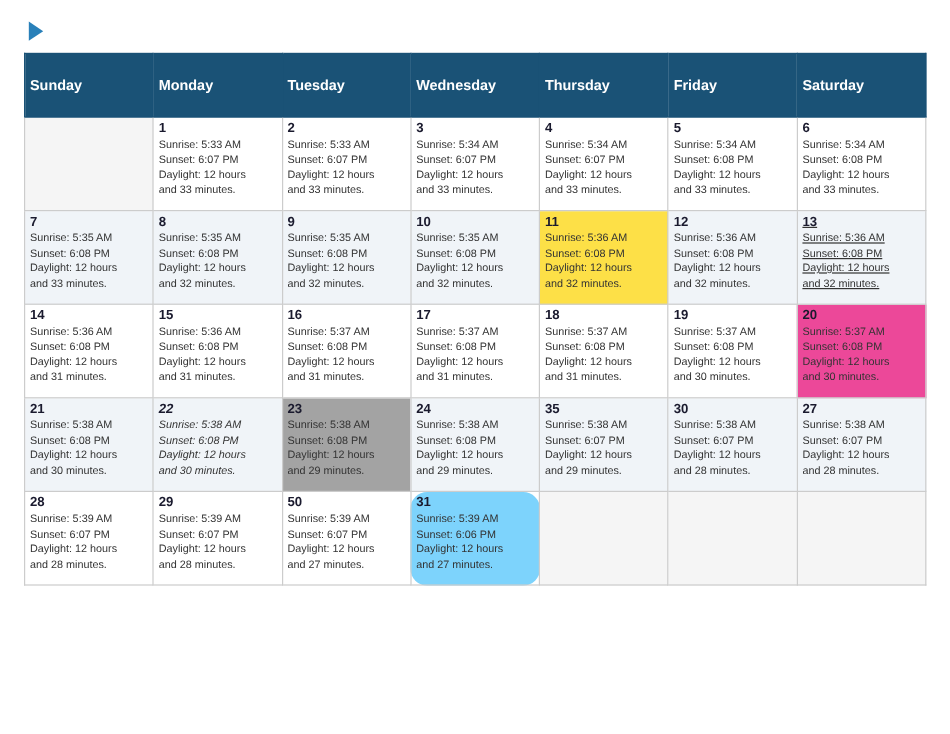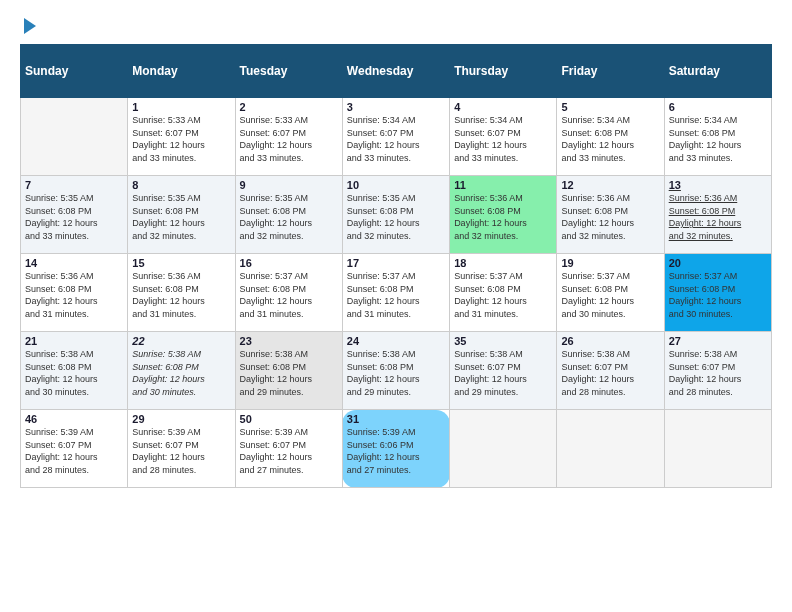--- a/index.html
+++ b/index.html
@@ -173,21 +173,21 @@
 Daylight: 12 hours
 and 32 minutes.</span></td>
           <td style="background: rgb(240, 244, 248);"><span class="day-number">9</span><span class="day-info" style="white-space: pre-line;">Sunrise: 5:35 AM
 Sunset: 6:08 PM
 Daylight: 12 hours
 and 32 minutes.</span></td>
           <td style="background: rgb(240, 244, 248);"><span class="day-number">10</span><span class="day-info" style="white-space: pre-line;">Sunrise: 5:35 AM
 Sunset: 6:08 PM
 Daylight: 12 hours
 and 32 minutes.</span></td>
-          <td style="background: #86efac;"><span class="day-number">11</span><span class="day-info" style="white-space: pre-line;">Sunrise: 5:36 AM
+          <td style="background: #fde047;"><span class="day-number">11</span><span class="day-info" style="white-space: pre-line;">Sunrise: 5:36 AM
 Sunset: 6:08 PM
 Daylight: 12 hours
 and 32 minutes.</span></td>
           <td style="background: rgb(240, 244, 248);"><span class="day-number">12</span><span class="day-info" style="white-space: pre-line;">Sunrise: 5:36 AM
 Sunset: 6:08 PM
 Daylight: 12 hours
 and 32 minutes.</span></td>
           <td style="background: rgb(240, 244, 248); text-decoration: underline;"><span class="day-number">13</span><span class="day-info" style="white-space: pre-line;">Sunrise: 5:36 AM
 Sunset: 6:08 PM
 Daylight: 12 hours
@@ -211,57 +211,57 @@
 Daylight: 12 hours
 and 31 minutes.</span></td>
           <td style="background: rgb(255, 255, 255);"><span class="day-number">18</span><span class="day-info" style="white-space: pre-line;">Sunrise: 5:37 AM
 Sunset: 6:08 PM
 Daylight: 12 hours
 and 31 minutes.</span></td>
           <td style="background: rgb(255, 255, 255);"><span class="day-number">19</span><span class="day-info" style="white-space: pre-line;">Sunrise: 5:37 AM
 Sunset: 6:08 PM
 Daylight: 12 hours
 and 30 minutes.</span></td>
-          <td style="background: #0ea5e9; margin-left: 32px;"><span class="day-number">20</span><span class="day-info" style="white-space: pre-line;">Sunrise: 5:37 AM
+          <td style="background: #ec4899; margin-left: 32px;"><span class="day-number">20</span><span class="day-info" style="white-space: pre-line;">Sunrise: 5:37 AM
 Sunset: 6:08 PM
 Daylight: 12 hours
 and 30 minutes.</span></td>
         </tr>
         <tr>
           <td style="background: rgb(240, 244, 248);"><span class="day-number">21</span><span class="day-info" style="white-space: pre-line;">Sunrise: 5:38 AM
 Sunset: 6:08 PM
 Daylight: 12 hours
 and 30 minutes.</span></td>
           <td style="background: rgb(240, 244, 248); font-style: italic;"><span class="day-number">22</span><span class="day-info" style="white-space: pre-line;">Sunrise: 5:38 AM
 Sunset: 6:08 PM
 Daylight: 12 hours
 and 30 minutes.</span></td>
-          <td style="background: #e5e5e5;"><span class="day-number">23</span><span class="day-info" style="white-space: pre-line;">Sunrise: 5:38 AM
+          <td style="background: #a3a3a3;"><span class="day-number">23</span><span class="day-info" style="white-space: pre-line;">Sunrise: 5:38 AM
 Sunset: 6:08 PM
 Daylight: 12 hours
 and 29 minutes.</span></td>
           <td style="background: rgb(240, 244, 248);"><span class="day-number">24</span><span class="day-info" style="white-space: pre-line;">Sunrise: 5:38 AM
 Sunset: 6:08 PM
 Daylight: 12 hours
 and 29 minutes.</span></td>
           <td style="background: rgb(240, 244, 248);"><span class="day-number">35</span><span class="day-info" style="white-space: pre-line;">Sunrise: 5:38 AM
 Sunset: 6:07 PM
 Daylight: 12 hours
 and 29 minutes.</span></td>
-          <td style="background: rgb(240, 244, 248);"><span class="day-number">26</span><span class="day-info" style="white-space: pre-line;">Sunrise: 5:38 AM
+          <td style="background: rgb(240, 244, 248);"><span class="day-number">30</span><span class="day-info" style="white-space: pre-line;">Sunrise: 5:38 AM
 Sunset: 6:07 PM
 Daylight: 12 hours
 and 28 minutes.</span></td>
           <td style="background: rgb(240, 244, 248);"><span class="day-number">27</span><span class="day-info" style="white-space: pre-line;">Sunrise: 5:38 AM
 Sunset: 6:07 PM
 Daylight: 12 hours
 and 28 minutes.</span></td>
         </tr>
         <tr>
-          <td style="background: rgb(255, 255, 255);"><span class="day-number">46</span><span class="day-info" style="white-space: pre-line;">Sunrise: 5:39 AM
+          <td style="background: rgb(255, 255, 255);"><span class="day-number">28</span><span class="day-info" style="white-space: pre-line;">Sunrise: 5:39 AM
 Sunset: 6:07 PM
 Daylight: 12 hours
 and 28 minutes.</span></td>
           <td style="background: rgb(255, 255, 255);"><span class="day-number">29</span><span class="day-info" style="white-space: pre-line;">Sunrise: 5:39 AM
 Sunset: 6:07 PM
 Daylight: 12 hours
 and 28 minutes.</span></td>
           <td style="background: rgb(255, 255, 255);"><span class="day-number">50</span><span class="day-info" style="white-space: pre-line;">Sunrise: 5:39 AM
 Sunset: 6:07 PM
 Daylight: 12 hours

